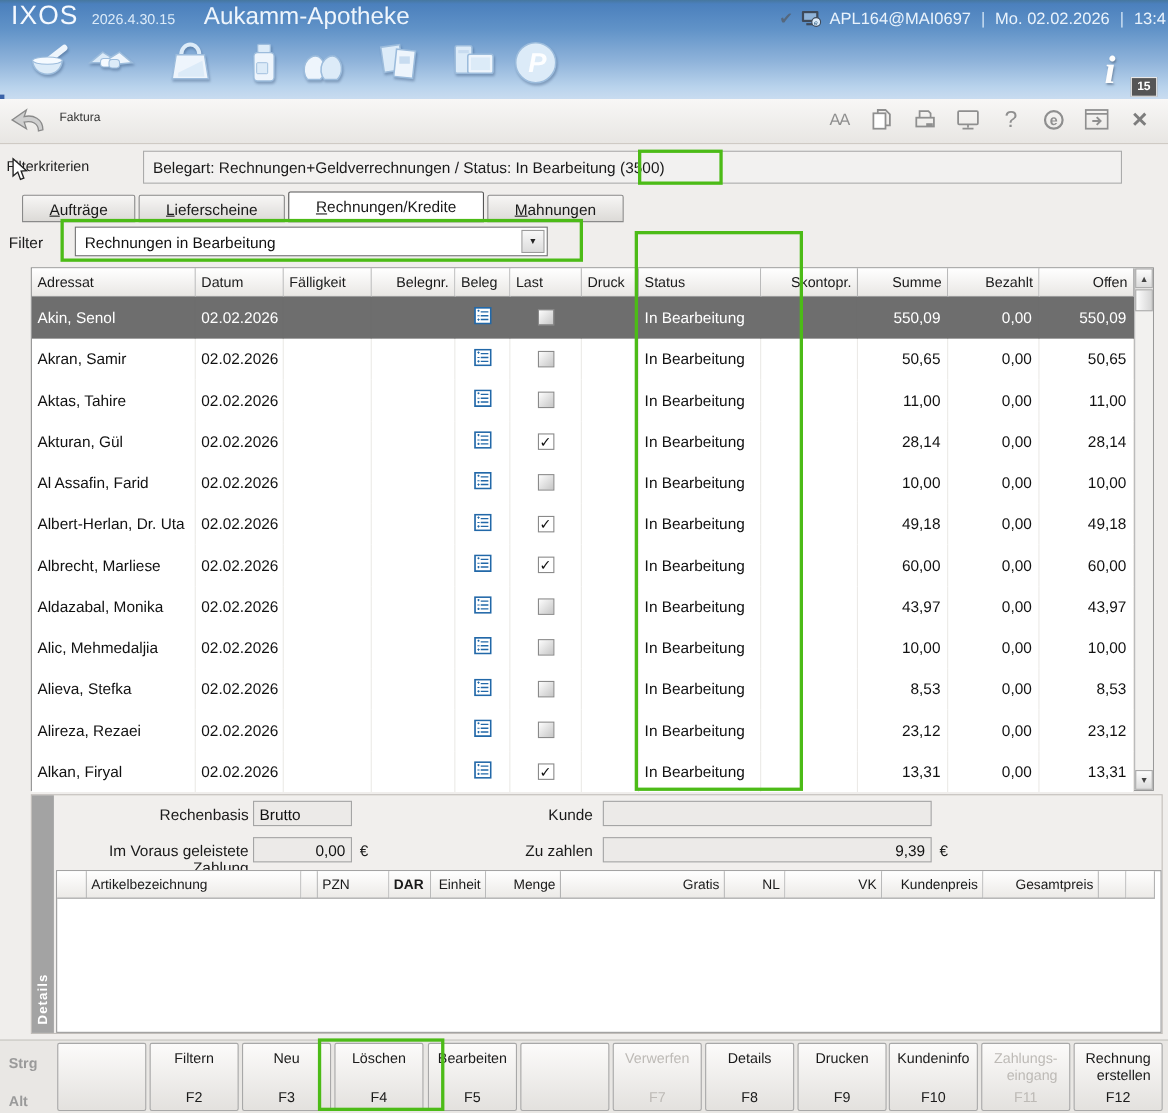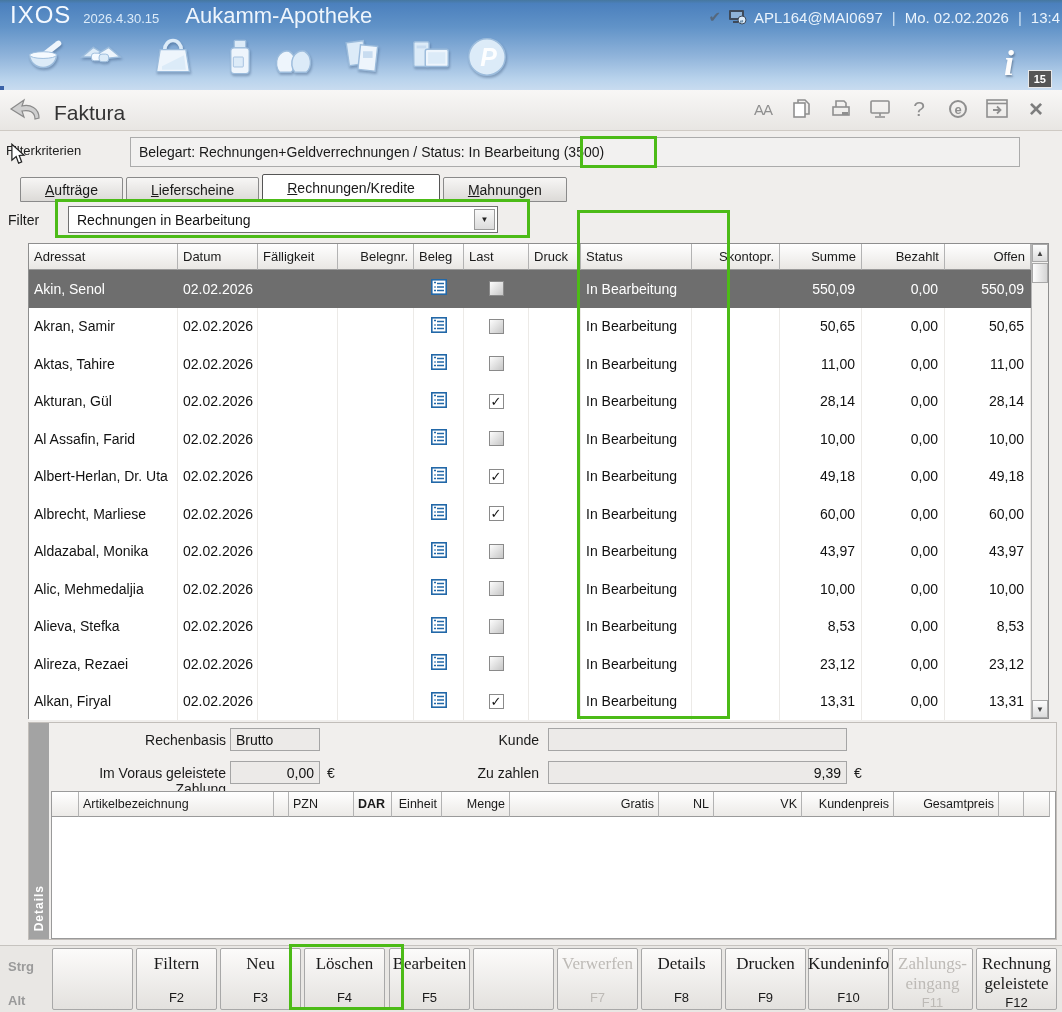--- a/index.html
+++ b/index.html
@@ -24,21 +24,21 @@
   .info-badge{position:absolute;right:-8px;bottom:-2px;background:#555;color:#fff;font-size:11px;font-weight:bold;padding:2px 5px;border:1px solid #e8e8e8;}
 
   
   .edge-blue{position:absolute;left:0;top:86px;width:4px;height:18px;background:#3a62a8;}
   .edge-red{position:absolute;left:0;top:104px;width:4px;height:22px;background:#8d3a34;}
 
   
   .title-bar{position:absolute;left:0;top:90px;width:1062px;height:41px;
     background:linear-gradient(180deg,#f8f7f6,#e8e6e3);border-bottom:1px solid #cfcac4;}
   .back-ic{position:absolute;left:8px;top:6px;}
-  .tb-title{position:absolute;left:54px;top:11px;font-size:21px;color:#333;}
+  .tb-title{position:absolute;left:54px;top:11px;font-size:11px;color:#333;}
   .tb-icons{position:absolute;right:14px;top:7px;display:flex;gap:15px;align-items:center;color:#8f8f8f;}
   .tb-icons .ti{width:24px;height:24px;display:flex;align-items:center;justify-content:center;font-size:18px;color:#8f8f8f;}
   .ti.aa{font-size:15px;letter-spacing:-1px;}
   .ti.ecirc span{border:2px solid #8f8f8f;border-radius:50%;width:18px;height:18px;display:flex;align-items:center;justify-content:center;font-size:13px;font-weight:bold;}
   .ti.close{font-size:24px;font-weight:bold;color:#7d7d7d;}
 
   
   .fc-label{position:absolute;left:6px;top:143px;font-size:13px;color:#222;}
   .fc-field{position:absolute;left:130px;top:137px;width:890px;height:30px;background:#f2f1f0;border:1px solid #ababab;
     font-size:14px;color:#1a1a1a;display:flex;align-items:center;padding-left:8px;gap:4px;}
@@ -98,21 +98,21 @@
     font-size:12.5px;color:#1a1a1a;display:flex;align-items:center;padding:12px 4px;overflow:hidden;white-space:nowrap;}
   .ah.num{justify-content:flex-end;}
 
   
   .fn-bar{position:absolute;left:0;top:945px;width:1062px;height:67px;background:#e9e7e4;border-top:1px solid #c6c3bf;}
   .mod-key{position:absolute;left:8px;width:40px;font-size:13px;font-weight:bold;color:#9a9a9a;}
   .mod-key.strg{top:13px;} .mod-key.alt{top:47px;}
   .fnbtn{position:absolute;top:2px;width:81px;height:62px;background:linear-gradient(180deg,#fcfbfa,#e3e1de);
     border:1px solid #a8a8a8;border-radius:2px;display:flex;flex-direction:column;justify-content:space-between;
     align-items:center;padding:5px 1px 4px;}
-  .fnbtn .lbl{font-size:17px;color:#1a1a1a;text-align:center;line-height:1.2;white-space:pre-line;font-family:Liberation Serif, serif;}
+  .fnbtn .lbl{font-size:13px;color:#1a1a1a;text-align:right;line-height:1.2;white-space:pre-line;}
   .fnbtn .fk{font-size:13px;font-weight:normal;color:#1a1a1a;}
   .fnbtn.disabled .lbl,.fnbtn.disabled .fk{color:#bdbab6;}
   .fnbtn[data-slot="f1"]{left:52px;}  .fnbtn[data-slot="f2"]{left:136px;} .fnbtn[data-slot="f3"]{left:220px;}
   .fnbtn[data-slot="f4"]{left:304px;} .fnbtn[data-slot="f5"]{left:389px;} .fnbtn[data-slot="f6"]{left:473px;}
   .fnbtn[data-slot="f7"]{left:557px;gap:16px;} .fnbtn[data-slot="f8"]{left:641px;} .fnbtn[data-slot="f9"]{left:725px;}
   .fnbtn[data-slot="f10"]{left:808px;}.fnbtn[data-slot="f11"]{left:892px;}.fnbtn[data-slot="f12"]{left:976px;}
 
   
   .gbox{position:absolute;border:3px solid #4cbb17;pointer-events:none;z-index:50;}
   .gb-count{left:580px;top:136px;width:77px;height:32px;}
@@ -720,21 +720,21 @@
         </div>
 
         <div class="fnbtn disabled" data-slot="f11">
           <span class="lbl">Zahlungs-
 eingang</span>
           <span class="fk">F11</span>
         </div>
 
         <div class="fnbtn" data-slot="f12">
           <span class="lbl">Rechnung
-geleistete</span>
+erstellen</span>
           <span class="fk">F12</span>
         </div>
       </div>
   </div>
 
   <div class="gbox gb-count"></div>
   <div class="gbox gb-filter"></div>
   <div class="gbox gb-status"></div>
   <div class="gbox gb-delete"></div>
 

